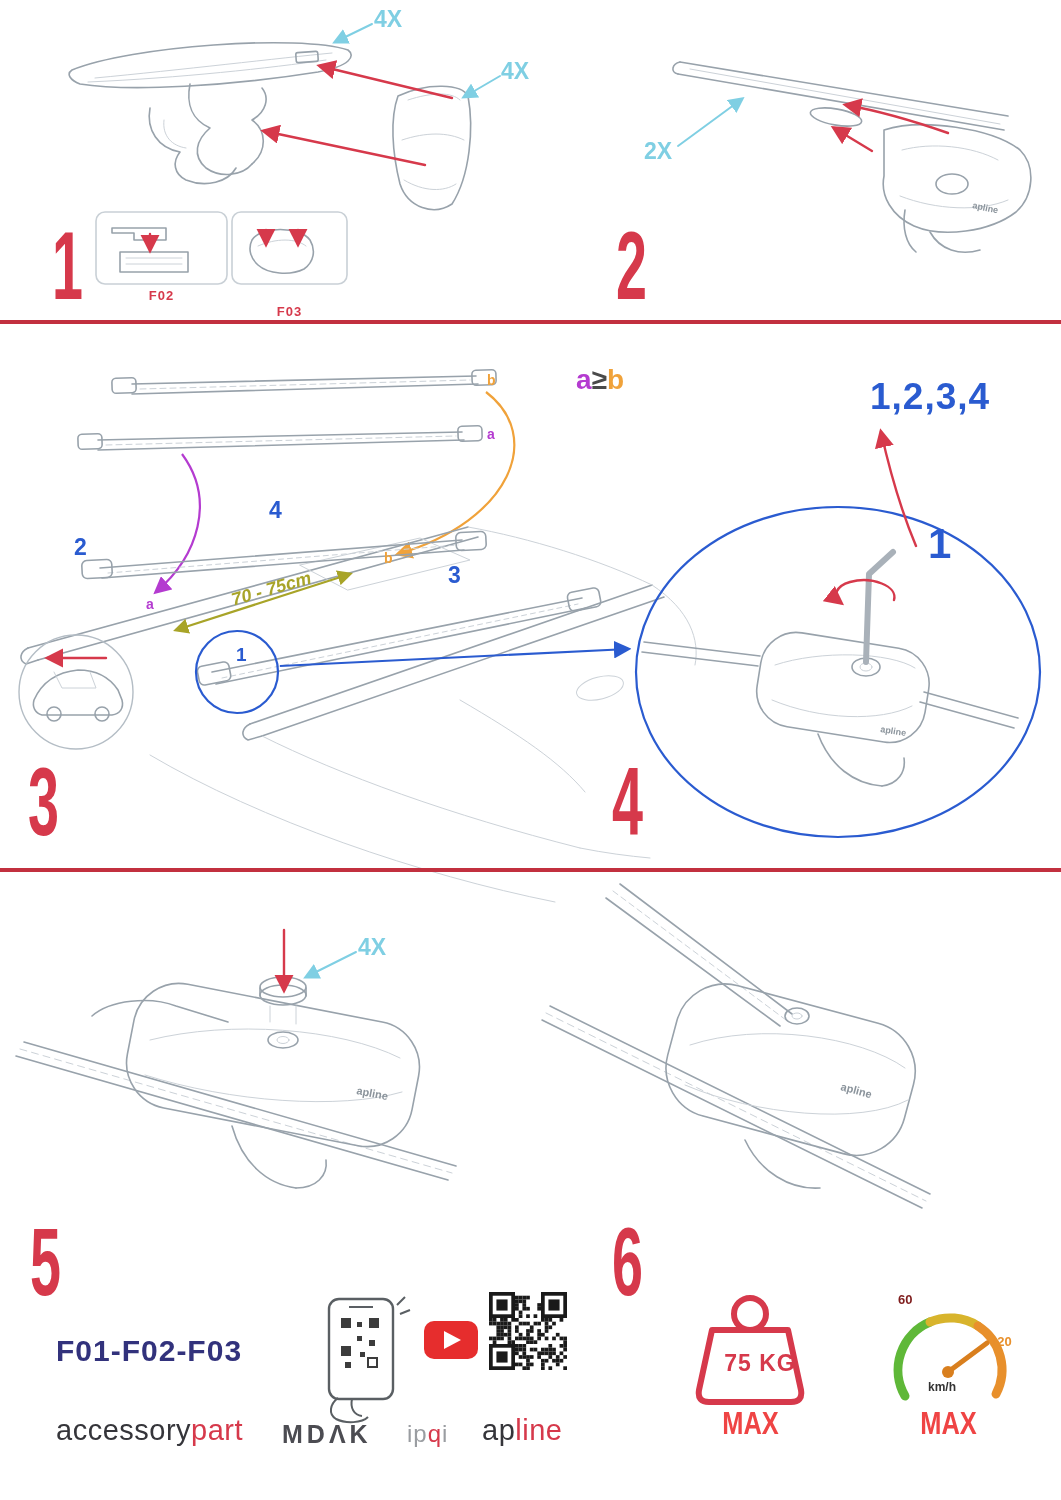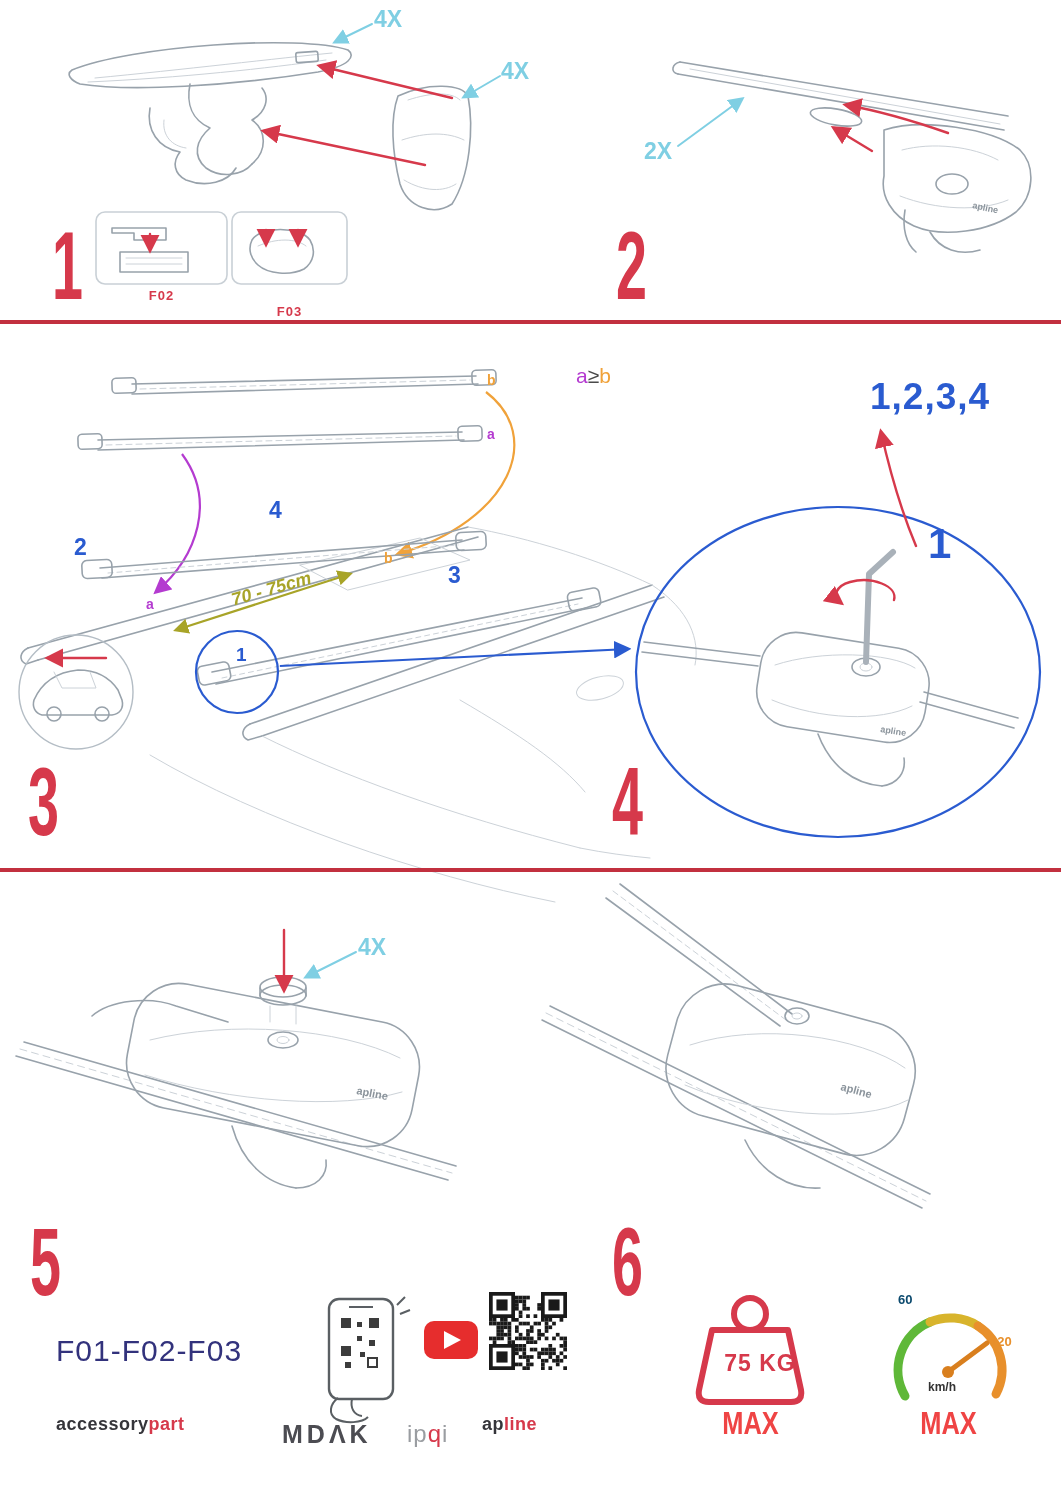--- a/index.html
+++ b/index.html
@@ -20,39 +20,39 @@
   .dash{stroke-dasharray:4 3}
   .logotxt{fill:#8b949c;font-family:"Liberation Sans",sans-serif;font-weight:bold}
   .divider{position:absolute;left:0;width:1061px;height:4px;background:#c2303f}
   .num{display:inline-block;color:#d6394b;font-weight:700;font-size:96px;line-height:.88;transform:scaleX(.58);transform-origin:left top;letter-spacing:-3px}
   .qty{color:#7fcfe3;font-weight:700;font-size:23px}
   .blbl{color:#2a5bd0;font-weight:700;font-size:23px}
   .blbl-sm{color:#2a5bd0;font-weight:700;font-size:19px}
   .seq{color:#2a5bd0;font-weight:700;font-size:37px;letter-spacing:1px}
   .start1{color:#2a5bd0;font-weight:700;font-size:42px}
   .fcode{color:#d6394b;font-weight:700;font-size:13px;letter-spacing:1px;text-align:center}
-  .rule{font-size:21px;font-weight:400;color:#4a4a4a}
+  .rule{font-size:28px;font-weight:700;color:#4a4a4a}
   .rule .a{color:#b43bd0}
   .rule .b{color:#f0a23a}
   .tag{font-weight:700;font-size:14px}
   .tag.a{color:#b43bd0}
   .tag.b{color:#f0a23a}
   .distance{color:#a8a428;font-weight:700;font-style:italic;font-size:18px;transform:rotate(-16deg);transform-origin:left center;white-space:nowrap}
-  .models{color:#32327c;font-weight:400;font-size:30px;letter-spacing:1px}
-  .brand{font-size:18px;font-weight:700;letter-spacing:.5px}
+  .models{color:#32327c;font-weight:700;font-size:30px;letter-spacing:1px}
+  .brand{font-size:29px;font-weight:400;letter-spacing:.5px}
   .brand .dark{color:#35353a}
   .brand .red{color:#d6394b}
   .mdak{color:#4c4c52;font-weight:700;font-size:25px;letter-spacing:4px}
   .ipqi{color:#9a9da1;font-weight:400;font-size:24px;letter-spacing:1px}
   .ipqi .q{color:#d6394b}
   .kg{color:#d6394b;font-weight:700;font-size:23px;text-align:center;letter-spacing:1px}
   .max{color:#ef4444;font-weight:700;font-size:31px;text-align:center}
   .max span{display:inline-block;transform:scaleX(.82)}
   .gtxt{font-weight:700;font-size:13px}
-  .gtxt.green{color:#0c4a6e}
+  .gtxt.green{color:#7f1d1d}
   .gtxt.orange{color:#e8902c}
   .kmh{color:#333;font-size:12px;font-weight:700;text-align:left}
 </style>
 </head>
 <body>
 
 <div class="page">
 
   <svg class="abs art" width="1061" height="1500" viewBox="0 0 1061 1500">
     <defs>

